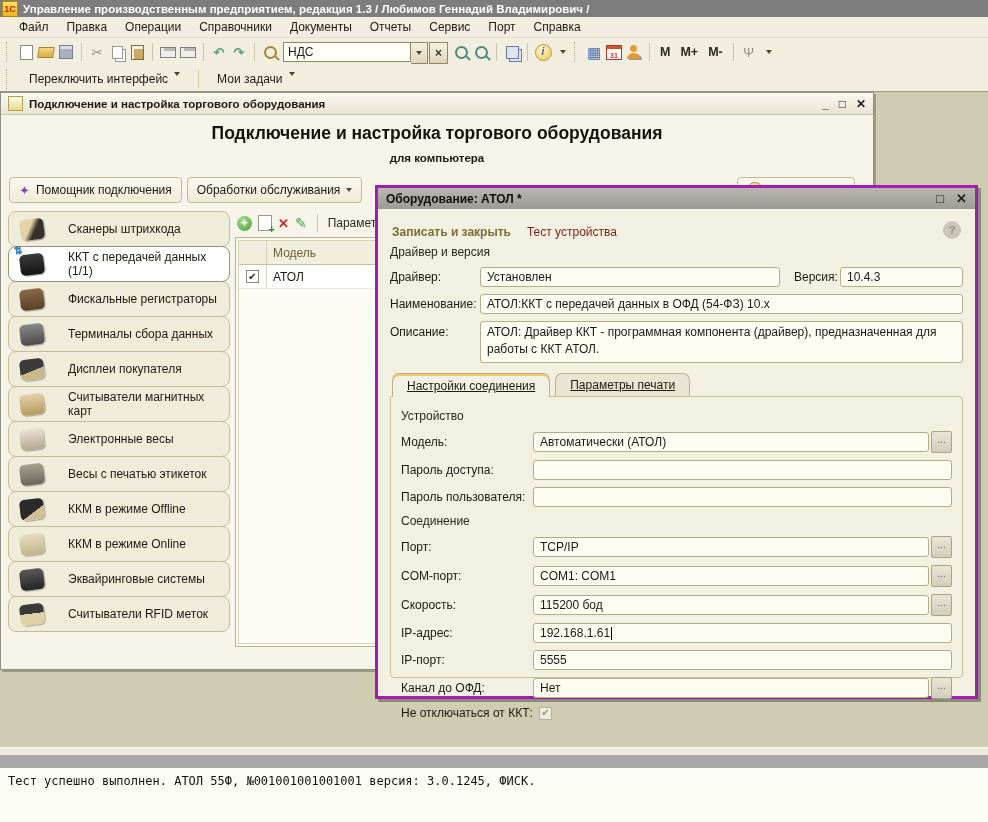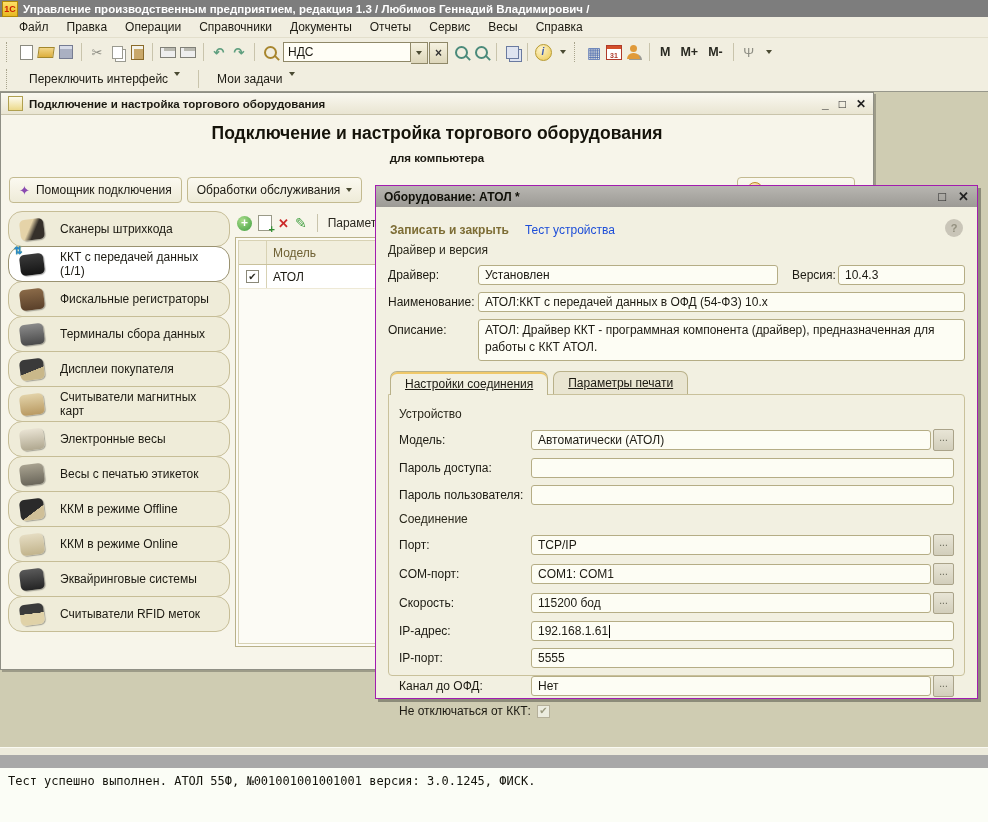--- a/index.html
+++ b/index.html
@@ -74,22 +74,22 @@
   .btn{height:26px;border:1px solid #c3ba90;border-radius:4px;background:linear-gradient(#fbf9f0,#eeebd8);
     display:inline-flex;align-items:center;gap:6px;padding:0 9px;font-size:12px;box-sizing:border-box;}
   .btn-row{position:absolute;left:8px;top:62px;display:flex;gap:5px;}
   .help-btn{position:absolute;left:736px;top:62px;width:118px;}
   .spark{color:#8a4ab0;font-size:13px;}
   .qmark{width:14px;height:14px;border-radius:50%;background:radial-gradient(circle at 35% 30%,#fdeec8,#e8b85a);
     border:1px solid #c08a2a;color:#8a5a10;font-size:10px;font-weight:bold;display:flex;align-items:center;justify-content:center;flex:none;}
 
   
   .sidebar{position:absolute;left:7px;top:97px;width:222px;}
-  .side-item{height:36px;border:1px solid #c6bd96;border-radius:14px;margin-top:-1px;display:flex;align-items:center;
-    gap:13px;padding:0 8px;background:#efecd9;box-sizing:border-box;}
+  .side-item{height:36px;border:1px solid #c6bd96;border-radius:8px;margin-top:-1px;display:flex;align-items:center;
+    gap:21px;padding:0 8px;background:#efecd9;box-sizing:border-box;}
   .side-item.sel{background:#ffffff;border-color:#9a9270;position:relative;z-index:2;}
   .dev-icon{width:30px;height:25px;position:relative;flex:none;}
   .dev-icon::before{content:"";position:absolute;inset:2px 3px;border-radius:5px;background:var(--g,#888);
     transform:rotate(-7deg);box-shadow:1px 1px 1px rgba(0,0,0,.3);}
   .di-0{--g:linear-gradient(120deg,#e5d3a8 40%,#35302a 60%);}
   .di-1{--g:linear-gradient(#3a3a3a,#141414);}
   .di-1::after{content:"⇅";position:absolute;left:-3px;top:-7px;font-size:10px;font-weight:bold;color:#2a8ad0;text-shadow:0 0 1px #1a6a2a;}
   .di-2{--g:linear-gradient(#8a6a48,#5a402a);}
   .di-3{--g:linear-gradient(#8a8a8a,#4a4a4a);}
   .di-4{--g:linear-gradient(165deg,#3a3a3a 55%,#c9b88a 56%);}
@@ -118,27 +118,27 @@
   .g-colchk{width:27px;height:100%;border-right:1px solid #d8d2b4;flex:none;display:flex;align-items:center;justify-content:center;}
   .g-coltitle{padding-left:6px;color:#6e6033;}
   .g-row{height:23px;display:flex;align-items:center;border-bottom:1px solid #eee9d6;background:#fff;}
   .chk{width:13px;height:13px;background:#fff;border:1px solid #8a8878;display:flex;align-items:center;justify-content:center;
     font-size:10px;color:#2a2a22;box-sizing:border-box;}
   .chk.checked::after{content:"✔";margin-top:-1px;}
   .chk.disabled{background:#ececdf;border-color:#b5b09a;color:#9a997e;}
 
   
   .dialog{position:absolute;left:375px;top:93px;width:603px;height:514px;background:#f2f0e1;
-    border:1px solid #a21caf;box-sizing:border-box;box-shadow:3px 3px 0 rgba(85,85,75,.55);display:flex;flex-direction:column;}
+    border:3px solid #a21caf;box-sizing:border-box;box-shadow:3px 3px 0 rgba(85,85,75,.55);display:flex;flex-direction:column;}
   .dlg-titlebar{height:21px;background:linear-gradient(#b8b6b1,#9c9a95);display:flex;align-items:center;
     padding:0 8px;font-weight:bold;font-size:12px;color:#101008;flex:none;}
   .dlg-controls{margin-left:auto;display:flex;gap:12px;font-weight:bold;font-size:13px;color:#222;}
   .dlg-toolbar{height:30px;display:flex;align-items:flex-end;gap:16px;padding:0 14px;flex:none;}
   .link-save{font-weight:bold;color:#7d6d35;}
-  .link-test{color:#1d4ed8;}
+  .link-test{color:#7f1d1d;}
   .help-circle{margin-left:auto;width:18px;height:18px;border-radius:50%;background:#c9c5b8;color:#93907f;
     font-weight:bold;font-size:11px;display:flex;align-items:center;justify-content:center;}
   .dlg-body{flex:1;padding:2px 12px 12px;box-sizing:border-box;}
   .sect{margin:4px 0 8px;color:#2a281c;}
   .frow{display:flex;align-items:center;margin-bottom:7px;}
   .frow.top{align-items:flex-start;}
   .flabel{width:90px;flex:none;}
   .flabel2{width:132px;flex:none;}
   .finput{min-height:20px;border:1px solid #b5ad85;border-radius:3px;background:#fdfdf4;
     display:flex;align-items:center;padding:0 6px;box-sizing:border-box;flex:1;}
@@ -173,21 +173,21 @@
   </div>
 
   <div class="menubar">
     <span class="menu-item">Файл</span>
     <span class="menu-item">Правка</span>
     <span class="menu-item">Операции</span>
     <span class="menu-item">Справочники</span>
     <span class="menu-item">Документы</span>
     <span class="menu-item">Отчеты</span>
     <span class="menu-item">Сервис</span>
-    <span class="menu-item">Весы</span>
+    <span class="menu-item">Порт</span>
     <span class="menu-item">Справка</span>
   </div>
 
   <div class="toolbar1">
     <span class="handle"></span>
     <span class="i16">
         <span class="ic-new"></span>
       </span>
     <span class="i16">
         <span class="ic-open"></span>

